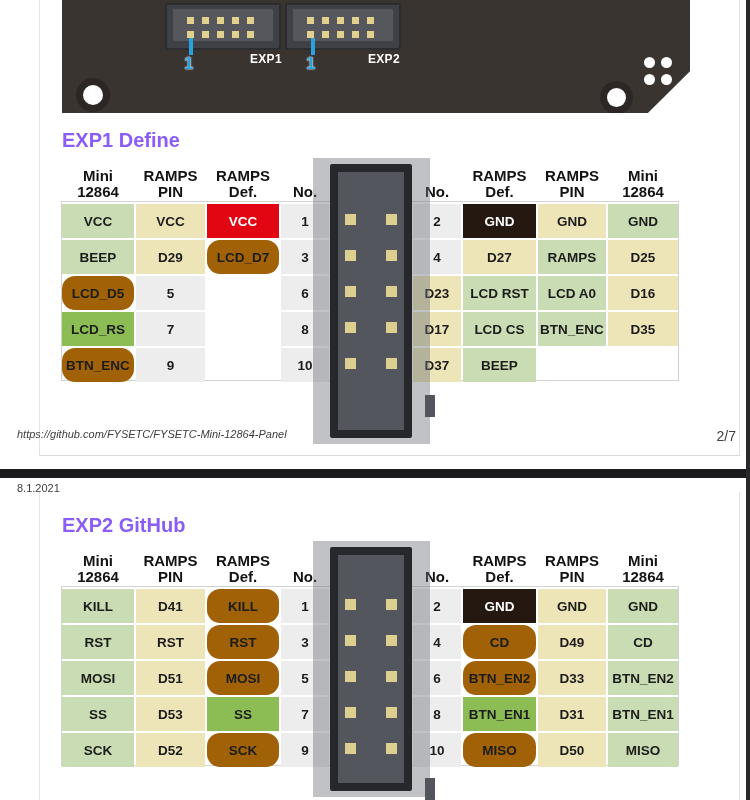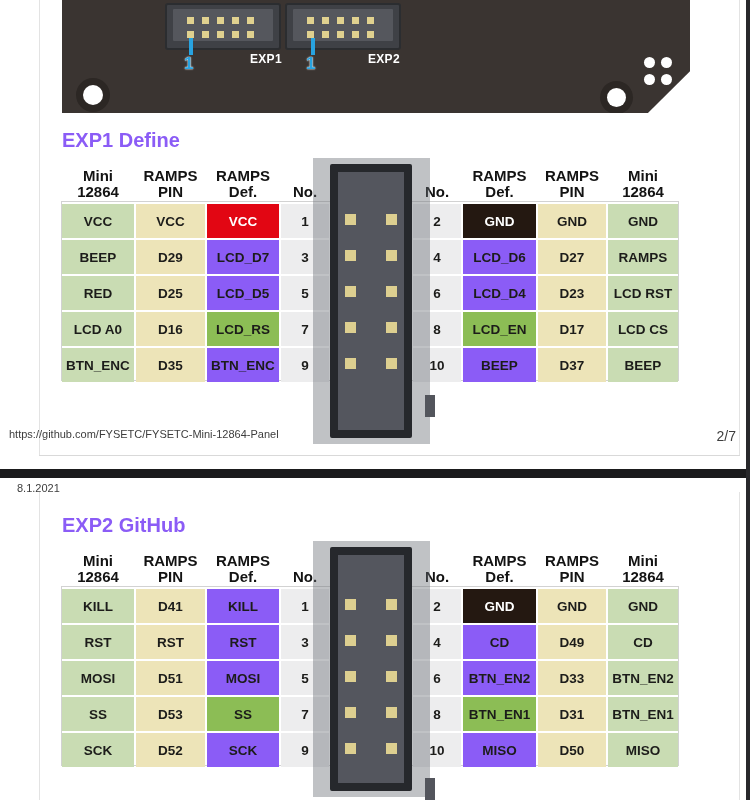--- a/index.html
+++ b/index.html
@@ -32,35 +32,35 @@
   .pintable{position:absolute;left:62px;display:grid;
             grid-template-columns:72px 69px 72px 48px 80px 48px 73px 68px 70px;
             column-gap:2px;row-gap:2px;}
   .pth{height:36px;display:flex;align-items:flex-end;justify-content:center;text-align:center;
        font-weight:bold;font-size:15px;line-height:16px;white-space:pre-line;color:#131313;padding-bottom:2px;}
   .ptc{height:34px;display:flex;align-items:center;justify-content:center;
        font-weight:bold;font-size:13.5px;color:#1c1c1a;}
   .bg-mini{background:#c9dcb3;}
   .bg-pin{background:#ede4b8;}
   .bg-no{background:#ededee;}
-  .bg-green{background:#8b5cf6;}
+  .bg-green{background:#a16207;border-radius:13px;}
   .bg-green-muted{background:#8cbd55;}
   .bg-red{background:#e20613;color:#fff;}
   .bg-dark{background:#241811;color:#fff;}
   .spacer{background:transparent;}
 
   
   .connector{position:absolute;left:313px;width:117px;background:rgba(106,109,117,.42);}
   .conn-core{position:absolute;left:17px;right:18px;top:6px;bottom:6px;background:#54565e;
              border:8px solid #26282c;border-radius:2px;}
   .conn-pin{position:absolute;width:11px;height:11px;background:#ddcf90;}
   .conn-tab{position:absolute;right:-5px;width:10px;height:22px;top:237px;background:#53555c;}
 
   
-  .footer-url{position:absolute;left:9px;top:428px;font-size:11px;color:#3d3d3d;}
+  .footer-url{position:absolute;left:17px;top:428px;font-size:11px;color:#3d3d3d;font-style:italic;}
   .footer-page{position:absolute;right:14px;top:428px;font-size:14px;color:#3d3d3d;}
   .sep-bar{position:absolute;left:0;top:469px;width:746px;height:9px;background:#1b1b1d;}
   .hdr-date{position:absolute;left:17px;top:482px;font-size:11px;color:#3d3d3d;}
   .hdr-title{position:absolute;left:100px;top:501px;width:642px;font-size:10.5px;letter-spacing:-.2px;
              color:#3d3d3d;white-space:nowrap;overflow:hidden;}
   .scrollbar{position:absolute;right:0;top:0;width:4px;height:800px;background:#28282b;}
 </style>
 </head>
 <body>
 
@@ -139,24 +139,22 @@
       <div class="ptc bg-no">2</div>
       <div class="ptc bg-dark">GND</div>
       <div class="ptc bg-pin">GND</div>
       <div class="ptc bg-mini">GND</div>
       <div class="ptc bg-mini">BEEP</div>
       <div class="ptc bg-pin">D29</div>
       <div class="ptc bg-green">LCD_D7</div>
       <div class="ptc bg-no">3</div>
       <div class="ptc spacer"></div>
       <div class="ptc bg-no">4</div>
-      <div class="ptc bg-green">LCD_D6</div>
       <div class="ptc bg-pin">D27</div>
       <div class="ptc bg-mini">RAMPS</div>
-      <div class="ptc bg-mini">RED</div>
       <div class="ptc bg-pin">D25</div>
       <div class="ptc bg-green">LCD_D5</div>
       <div class="ptc bg-no">5</div>
       <div class="ptc spacer"></div>
       <div class="ptc bg-no">6</div>
       <div class="ptc bg-green">LCD_D4</div>
       <div class="ptc bg-pin">D23</div>
       <div class="ptc bg-mini">LCD RST</div>
       <div class="ptc bg-mini">LCD A0</div>
       <div class="ptc bg-pin">D16</div>

